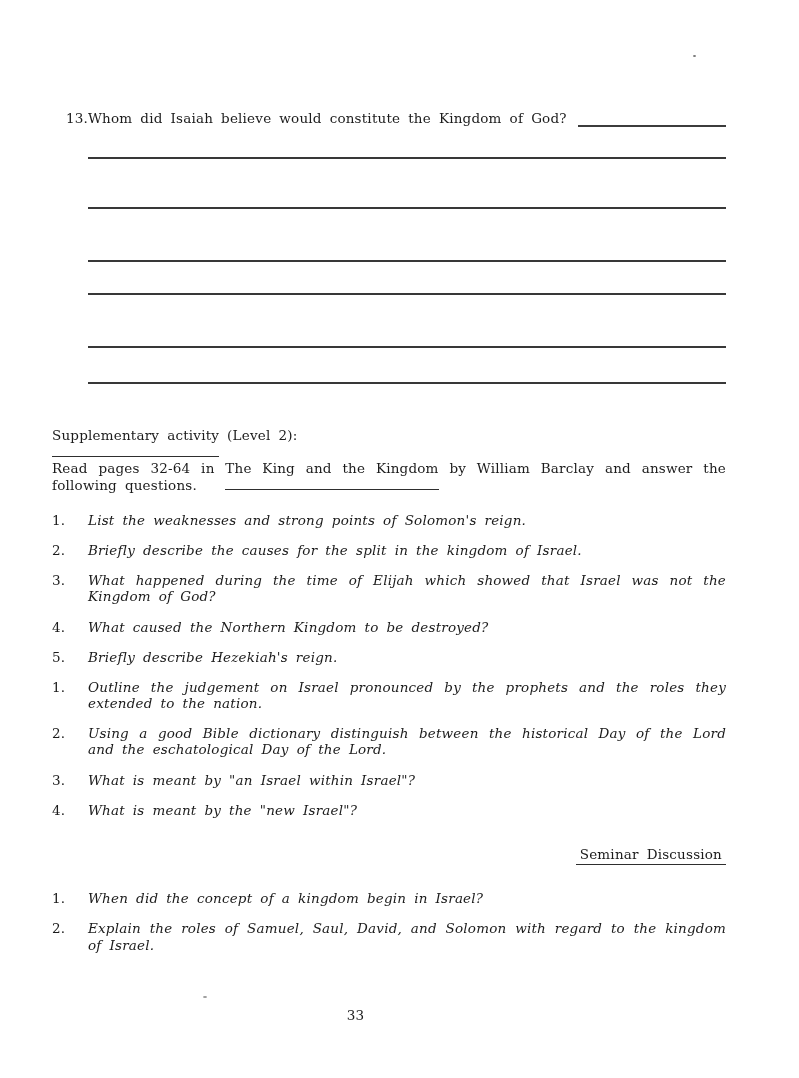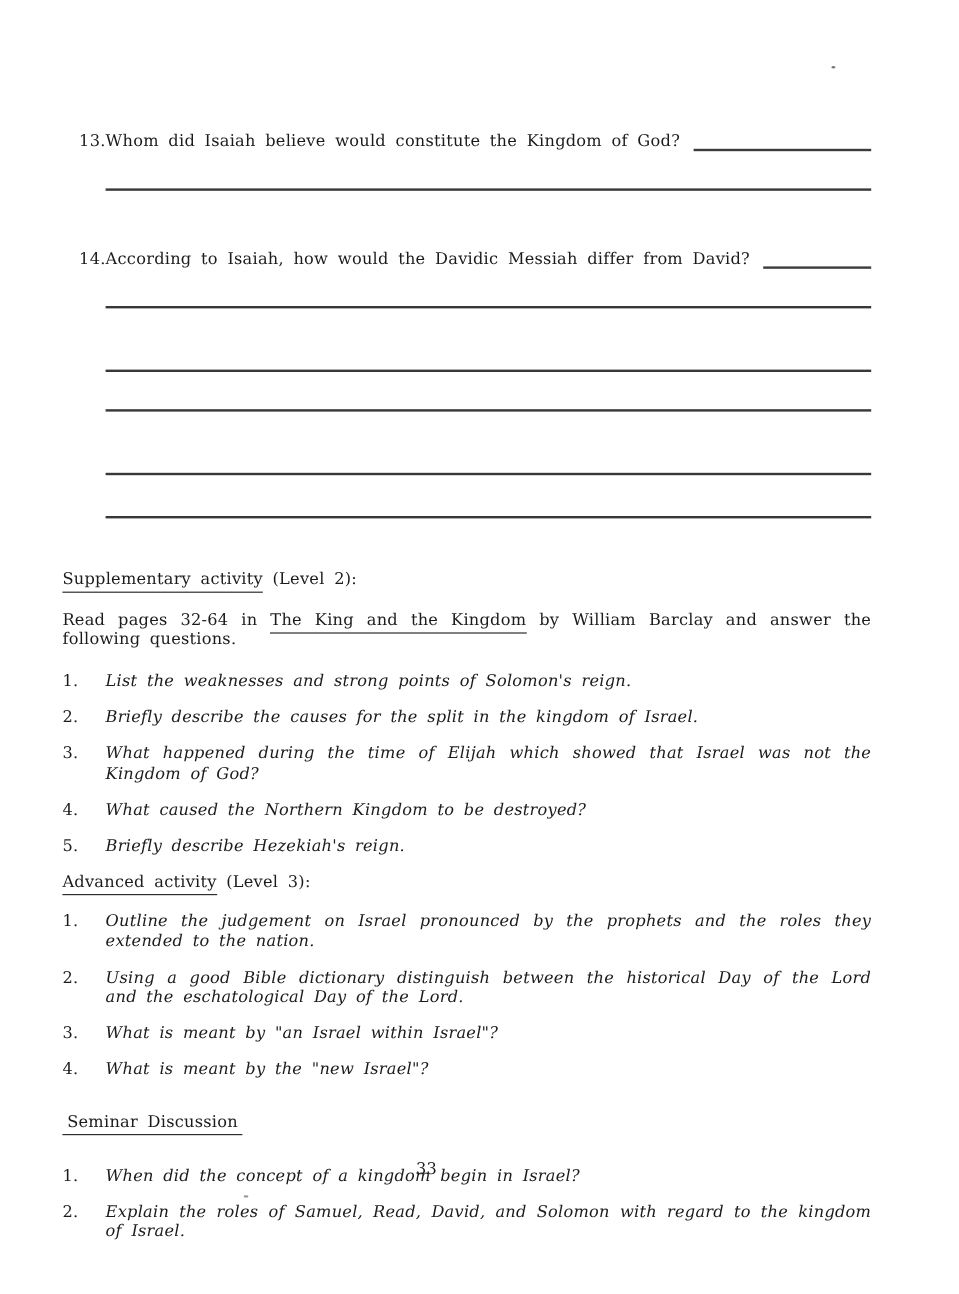--- a/index.html
+++ b/index.html
@@ -56,45 +56,45 @@
   .ansline.tall { height: 34px; }
 
   
   .section-heading {
     margin: 0 0 17px 0;
     font-weight: normal;
     font-size: 13.5px;
   }
   .u {
     border-bottom: 1.6px solid #2e2e2e;
-    padding-bottom: 2px;
+    padding-bottom: 13px;
   }
   .para {
     margin: 17px 0 19px 0;
     text-align: justify;
   }
 
   
   .item {
     display: flex;
     align-items: baseline;
     margin-bottom: 14px;
   }
   .item .inum { flex: 0 0 36px; }
   .item .itext { flex: 1 1 auto; text-align: justify; font-style: italic; }
 
   .center-heading {
-    text-align: left;
+    text-align: right;
     margin: 28px 0 28px 0;
   }
   .center-heading .u { padding: 0 4px 2px 4px; }
 
   .page-number {
     position: absolute;
-    top: 966px;
+    top: 1007px;
     left: 0;
     width: 711px;
     text-align: center;
   }
 
   .speck {
     position: absolute;
     background: #777;
     border-radius: 50%;
   }
@@ -115,25 +115,20 @@
   <div class="q">
     <div class="qrow">
       <span class="qnum">13.</span>
       <span class="qtext">Whom did Isaiah believe would constitute the Kingdom of God?</span>
       <span class="qline"></span>
     </div>
     <div class="ansline"></div>
   </div>
 
   <div class="q">
-    <div class="qrow">
-      <span class="qnum">14.</span>
-      <span class="qtext">According to Isaiah, how would the Davidic Messiah differ from David?</span>
-      <span class="qline"></span>
-    </div>
     <div class="ansline"></div>
   </div>
 
   <div class="q">
     <div class="ansline tall"></div>
     <div class="ansline"></div>
   </div>
 
   <div class="q">
     <div class="ansline tall"></div>
@@ -165,21 +160,20 @@
         <span class="itext">What caused the Northern Kingdom to be destroyed?</span>
       </div>
       <div class="item">
         <span class="inum">5.</span>
         <span class="itext">Briefly describe Hezekiah's reign.</span>
       </div>
     </div>
   </div>
 
   <div class="adv-block">
-    <p class="section-heading"><span class="u">Advanced activity</span><span> (Level 3):</span></p>
 
 
     <div>
       <div class="item">
         <span class="inum">1.</span>
         <span class="itext">Outline the judgement on Israel pronounced by the prophets and the roles they extended to the nation.</span>
       </div>
       <div class="item">
         <span class="inum">2.</span>
         <span class="itext">Using a good Bible dictionary distinguish between the historical Day of the Lord and the eschatological Day of the Lord.</span>
@@ -198,21 +192,21 @@
   <div>
     <p class="center-heading"><span class="u">Seminar Discussion</span></p>
 
     <div>
       <div class="item">
         <span class="inum">1.</span>
         <span class="itext">When did the concept of a kingdom begin in Israel?</span>
       </div>
       <div class="item">
         <span class="inum">2.</span>
-        <span class="itext">Explain the roles of Samuel, Read, David, and Solomon with regard to the kingdom of Israel.</span>
+        <span class="itext">Explain the roles of Samuel, Saul, David, and Solomon with regard to the kingdom of Israel.</span>
       </div>
     </div>
   </div>
 
 </div>
 
 <div class="speck speck-bottom"></div>
 
 <div class="page-number">33</div>
 

